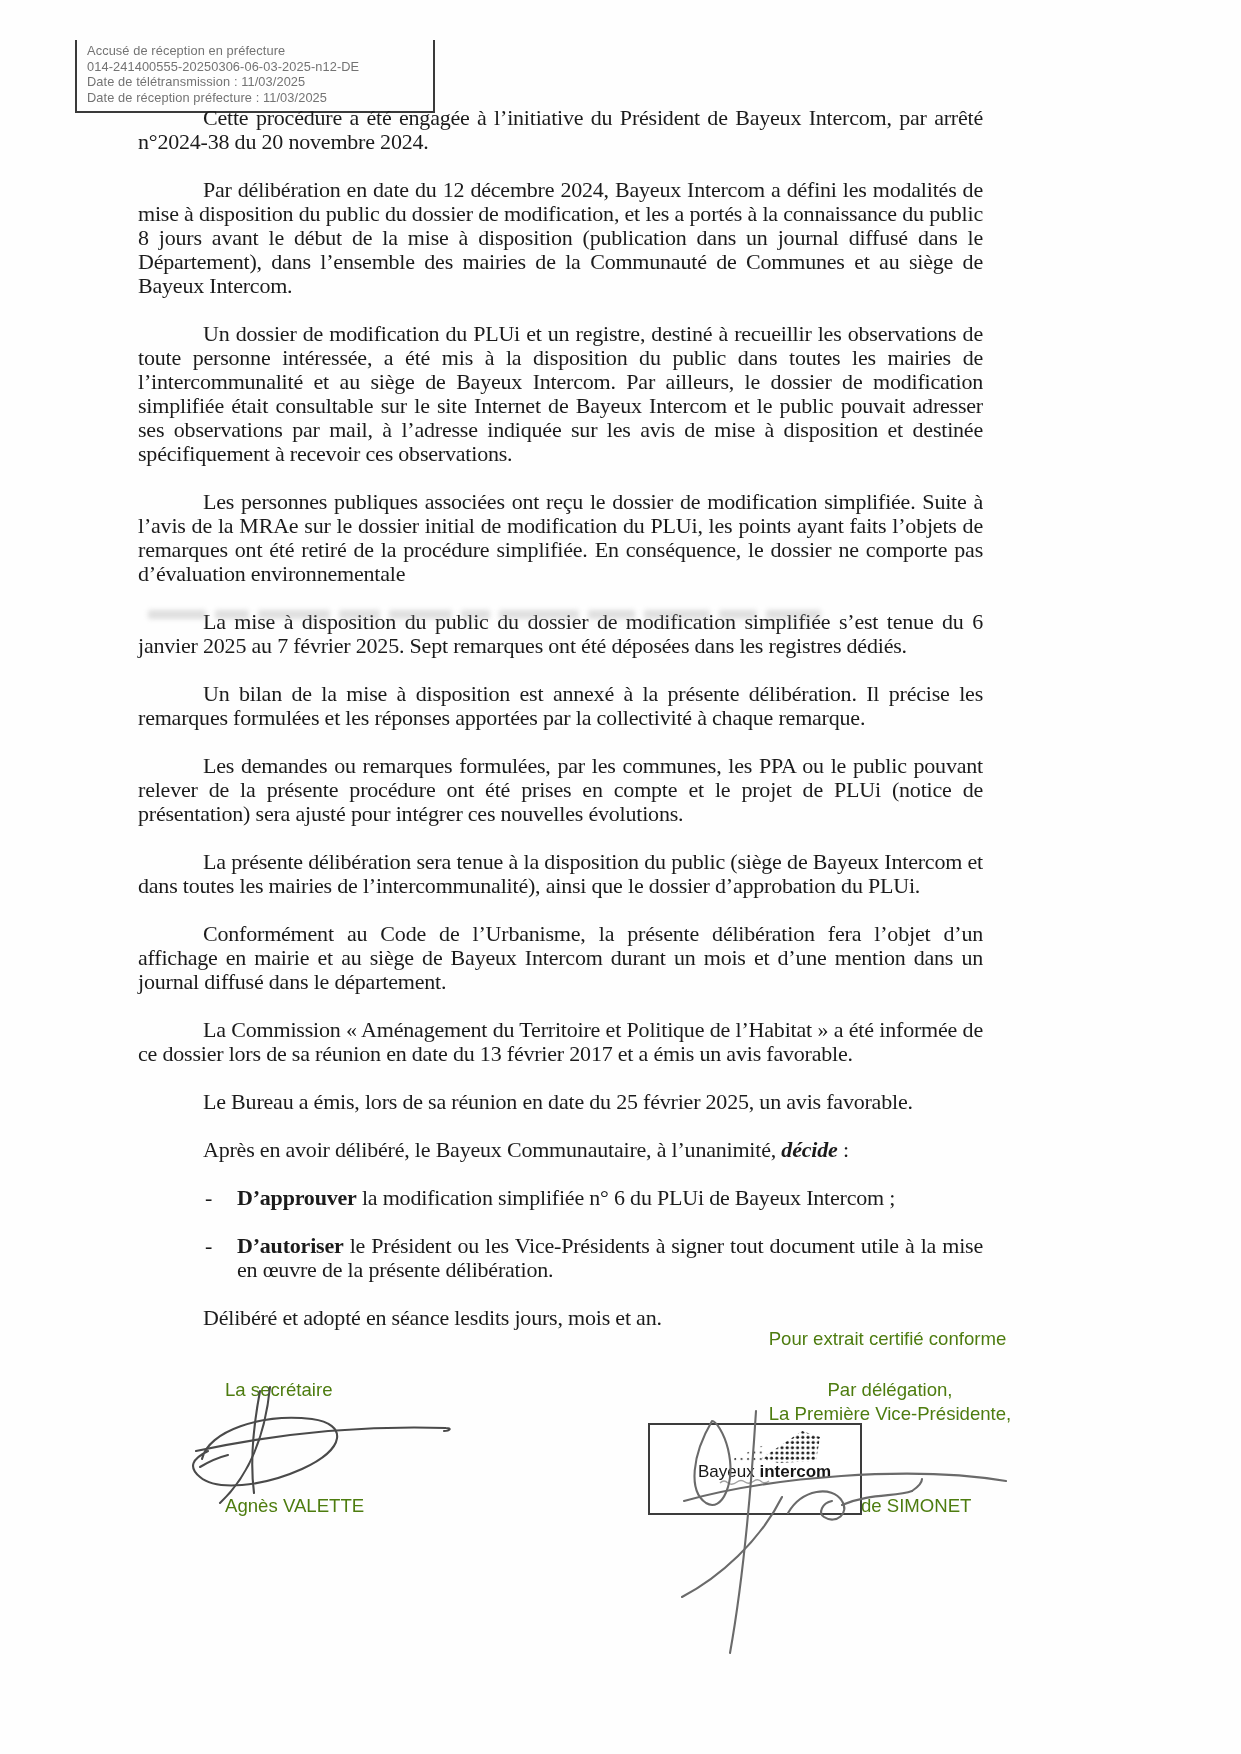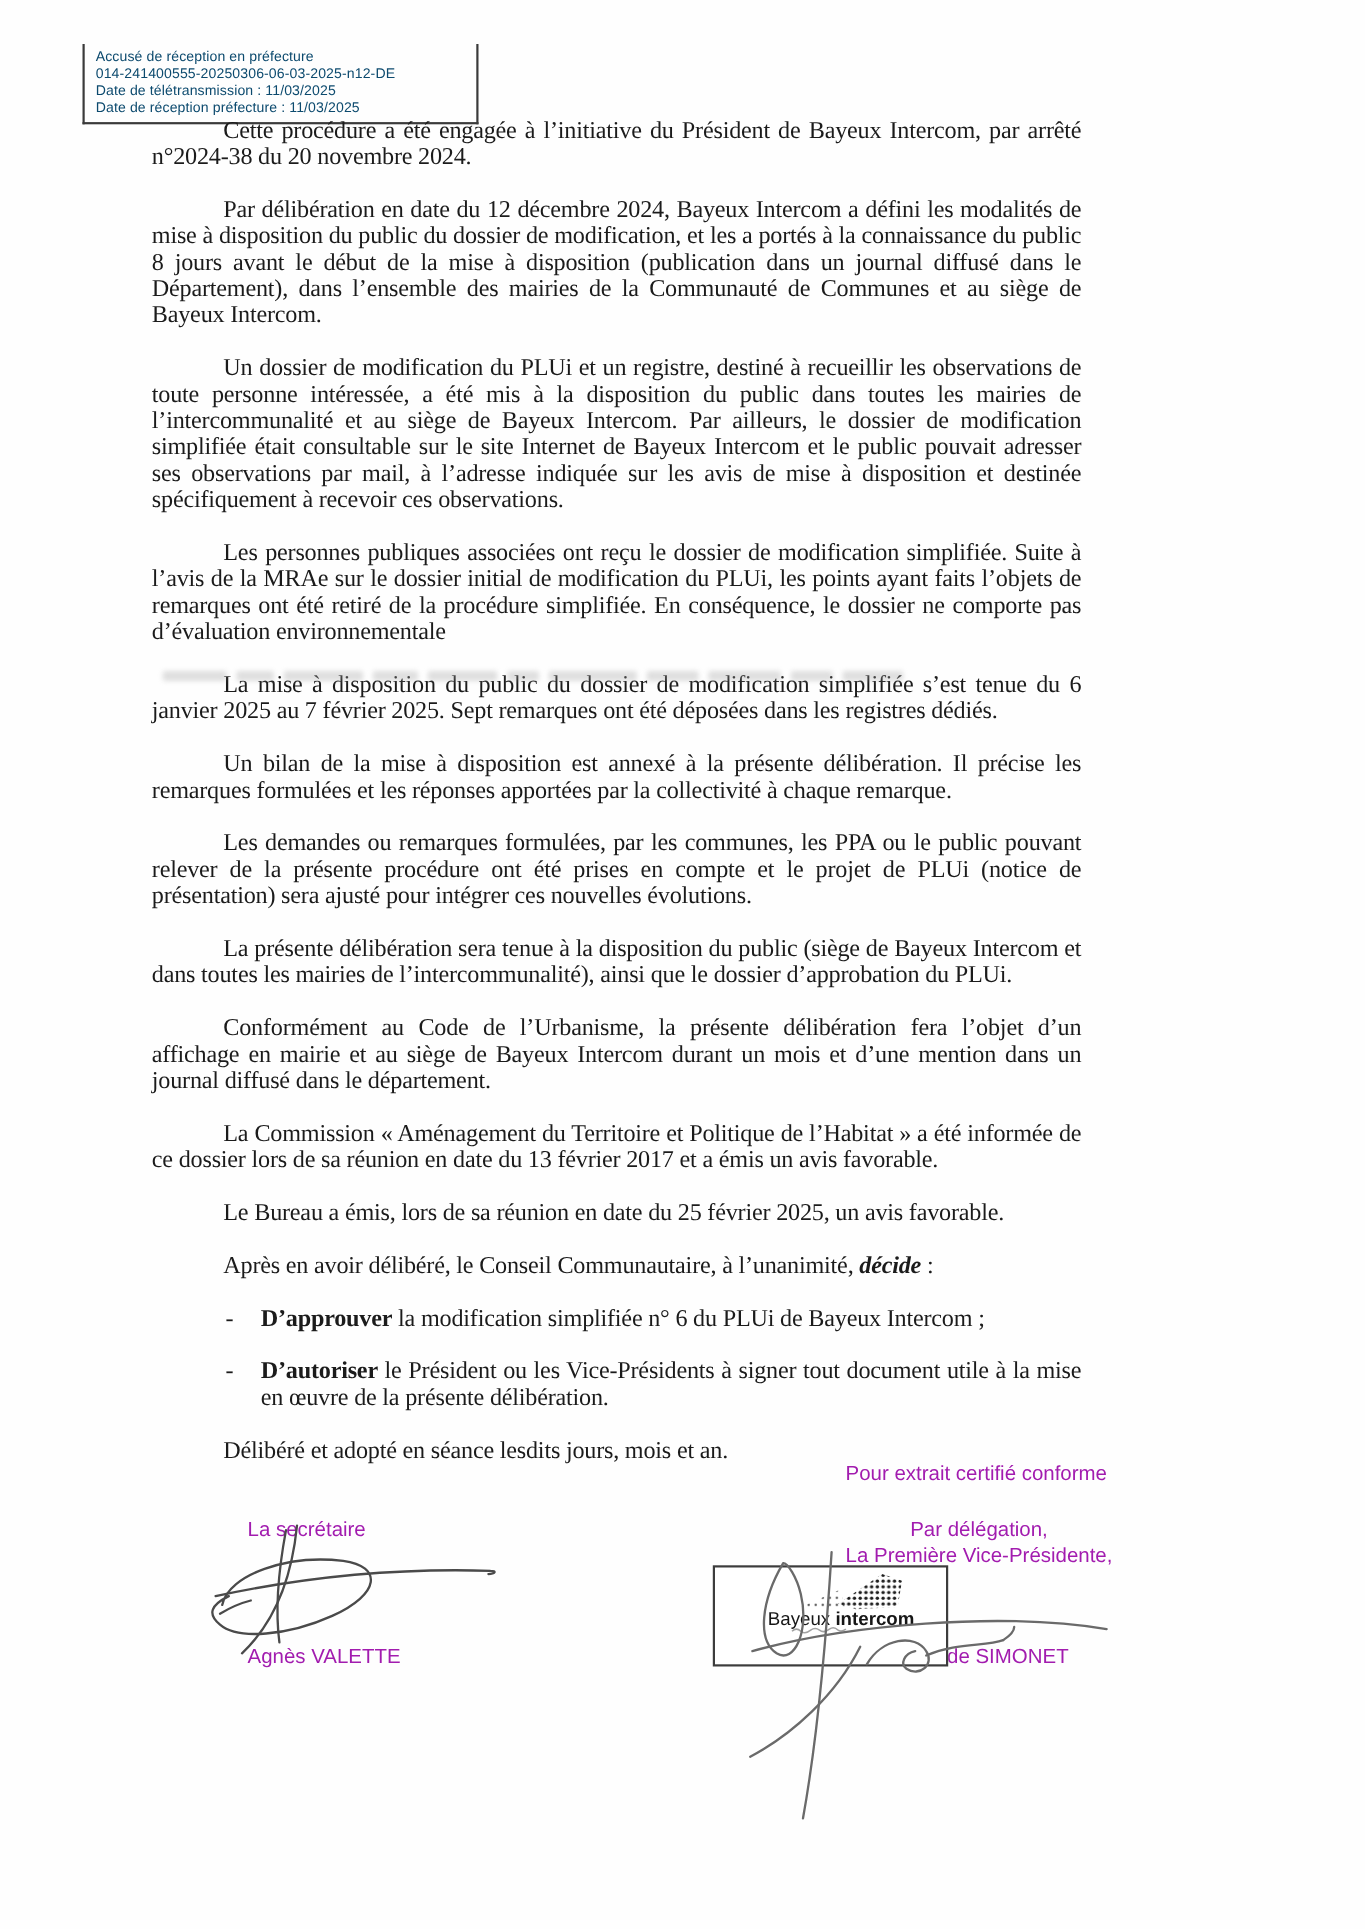--- a/index.html
+++ b/index.html
@@ -13,21 +13,21 @@
     overflow:hidden;
   }
   
   .stamp{
     position:absolute;left:75px;top:40px;width:360px;height:73px;
     border-left:2px solid #3a3a3a;border-right:2px solid #3a3a3a;border-bottom:2px solid #3a3a3a;
     padding:3px 0 0 10px;box-sizing:border-box;
     background:transparent;
   }
   .stamp div{
-    font-size:12.8px;line-height:15.5px;color:#0c4a6e;letter-spacing:.1px;
+    font-size:12.8px;line-height:15.5px;color:#737373;letter-spacing:.1px;
     white-space:nowrap;
   }
   
   .content{
     position:absolute;left:138px;top:106px;width:845px;
     font-size:22px;line-height:24px;letter-spacing:-0.2px;
     text-align:justify;
     font-family:Liberation Serif, serif;
   }
   .content p{margin:0 0 24px 0;text-indent:65px;}
@@ -36,21 +36,21 @@
   .closing{margin-top:24px !important;}
   strong{font-weight:700;}
   em.decide{font-weight:700;font-style:italic;}
   
   .ghost{position:absolute;left:148px;top:608px;width:730px;height:14px;}
   .ghost i{
     display:inline-block;height:9px;margin:2px 9px 0 0;border-radius:2px;
     background:#9f9f9f;filter:blur(2.6px);opacity:.33;vertical-align:top;
   }
   
-  .sig-label{position:absolute;font-size:18.6px;line-height:24px;color:#a21caf;}
+  .sig-label{position:absolute;font-size:18.6px;line-height:24px;color:#4d7c0f;}
   .sig-center{text-align:center;}
   .logo-box{
     position:absolute;left:605px;top:1423px;width:214px;height:92px;
     border:2.5px solid #3c3c3c;box-sizing:border-box;background:#fff;margin-left:43px;
   }
   svg.stroke{position:absolute;pointer-events:none;}
 </style>
 </head>
 <body>
 
@@ -69,21 +69,21 @@
     <p>Un dossier de modification du PLUi et un registre, destiné à recueillir les observations de toute personne intéressée, a été mis à la disposition du public dans toutes les mairies de l’intercommunalité et au siège de Bayeux Intercom. Par ailleurs, le dossier de modification simplifiée était consultable sur le site Internet de Bayeux Intercom et le public pouvait adresser ses observations par mail, à l’adresse indiquée sur les avis de mise à disposition et destinée spécifiquement à recevoir ces observations.</p>
     <p>Les personnes publiques associées ont reçu le dossier de modification simplifiée. Suite à l’avis de la MRAe sur le dossier initial de modification du PLUi, les points ayant faits l’objets de remarques ont été retiré de la procédure simplifiée. En conséquence, le dossier ne comporte pas d’évaluation environnementale</p>
     <p>La mise à disposition du public du dossier de modification simplifiée s’est tenue du 6 janvier 2025 au 7 février 2025. Sept remarques ont été déposées dans les registres dédiés.</p>
     <p>Un bilan de la mise à disposition est annexé à la présente délibération. Il précise les remarques formulées et les réponses apportées par la collectivité à chaque remarque.</p>
     <p>Les demandes ou remarques formulées, par les communes, les PPA ou le public pouvant relever de la présente procédure ont été prises en compte et le projet de PLUi (notice de présentation) sera ajusté pour intégrer ces nouvelles évolutions.</p>
     <p>La présente délibération sera tenue à la disposition du public (siège de Bayeux Intercom et dans toutes les mairies de l’intercommunalité), ainsi que le dossier d’approbation du PLUi.</p>
     <p>Conformément au Code de l’Urbanisme, la présente délibération fera l’objet d’un affichage en mairie et au siège de Bayeux Intercom durant un mois et d’une mention dans un journal diffusé dans le département.</p>
     <p>La Commission « Aménagement du Territoire et Politique de l’Habitat » a été informée de ce dossier lors de sa réunion en date du 13 février 2017 et a émis un avis favorable.</p>
     <p>Le Bureau a émis, lors de sa réunion en date du 25 février 2025, un avis favorable.</p>
 
-    <p><span>Après en avoir délibéré, le Conseil Communautaire, à l’unanimité, </span><em class="decide">décide</em><span> :</span></p>
+    <p><span>Après en avoir délibéré, le Bayeux Communautaire, à l’unanimité, </span><em class="decide">décide</em><span> :</span></p>
 
     <div class="bullet"><span class="dash">-</span><strong>D’approuver</strong><span> la modification simplifiée n° 6 du PLUi de Bayeux Intercom ;</span></div>
 
     <div class="bullet"><span class="dash">-</span><strong>D’autoriser</strong><span> le Président ou les Vice-Présidents à signer tout document utile à la mise en œuvre de la présente délibération.</span></div>
 
     <p class="closing">Délibéré et adopté en séance lesdits jours, mois et an.</p>
   </div>
 
   <div class="ghost">
     <i style="width:58px"></i><i style="width:34px"></i><i style="width:72px"></i><i style="width:41px"></i><i style="width:63px"></i><i style="width:29px"></i><i style="width:80px"></i><i style="width:47px"></i><i style="width:66px"></i><i style="width:38px"></i><i style="width:55px"></i>

